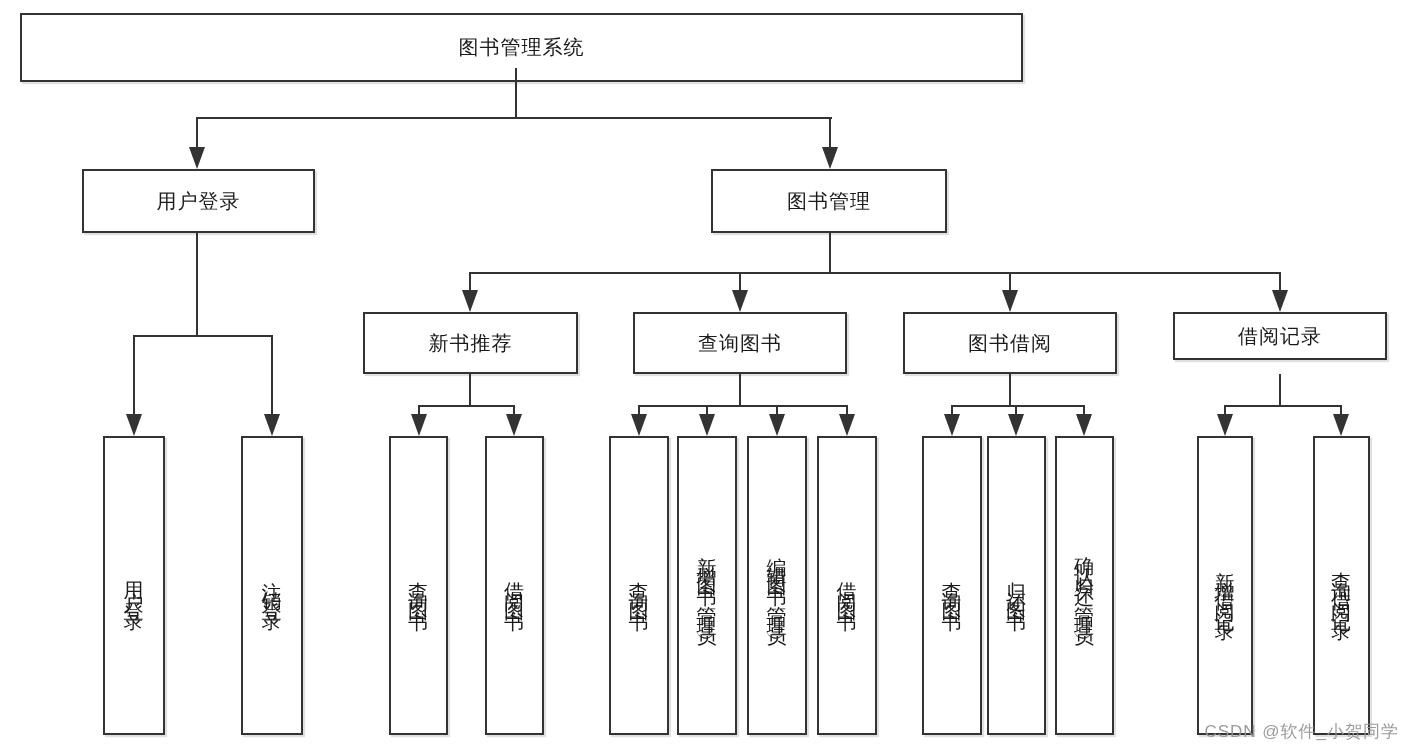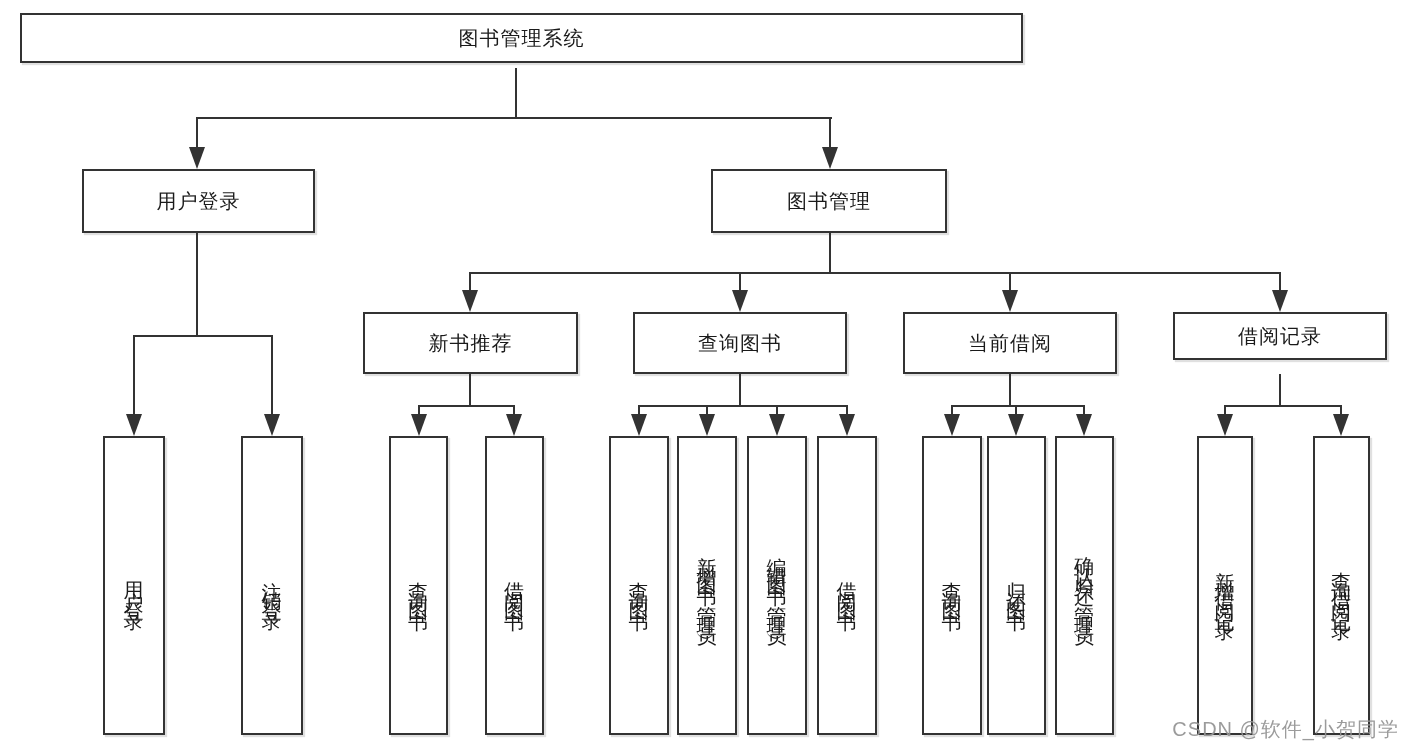--- a/index.html
+++ b/index.html
@@ -38,32 +38,32 @@
   .vl{position:absolute;width:2px;background:#333333;}
   .arr{
     position:absolute;width:0;height:0;
     border-left:8px solid transparent;
     border-right:8px solid transparent;
     border-top:22px solid #333333;
   }
   .watermark{
     position:absolute;
     right:6px;bottom:4px;
-    font-size:20px;
+    font-size:17px;
     color:rgba(150,150,150,0.95);
     letter-spacing:1px;
     z-index:20;
   }
 </style>
 </head>
 <body>
 
 <div id="canvas">
 
-  <div class="node" style="left:20px;top:13px;width:1003px;height:50px">
+  <div class="node" style="left:20px;top:13px;width:1003px;height:69px">
     <span class="lbl">图书管理系统</span>
   </div>
 
   <div class="vl" style="left:515px;top:68px;height:50px"></div>
   <div class="hl" style="left:196px;top:117px;width:636px"></div>
   <div class="vl" style="left:196px;top:117px;height:32px"></div>
   <div class="arr" style="left:189px;top:147px"></div>
   <div class="vl" style="left:829px;top:117px;height:32px"></div>
   <div class="arr" style="left:822px;top:147px"></div>
 
@@ -92,21 +92,21 @@
   <div class="vl" style="left:1279px;top:272px;height:20px"></div>
   <div class="arr" style="left:1272px;top:290px"></div>
 
   <div class="node" style="left:363px;top:312px;width:215px;height:62px">
     <span class="lbl">新书推荐</span>
   </div>
   <div class="node" style="left:633px;top:312px;width:214px;height:62px">
     <span class="lbl">查询图书</span>
   </div>
   <div class="node" style="left:903px;top:312px;width:214px;height:62px">
-    <span class="lbl">当前借阅</span>
+    <span class="lbl">图书借阅</span>
   </div>
   <div class="node" style="left:1173px;top:312px;width:214px;height:48px">
     <span class="lbl">借阅记录</span>
   </div>
 
   <div class="vl" style="left:469px;top:374px;height:32px"></div>
   <div class="hl" style="left:418px;top:405px;width:97px"></div>
   <div class="vl" style="left:418px;top:405px;height:11px"></div>
   <div class="arr" style="left:411px;top:414px"></div>
   <div class="vl" style="left:513px;top:405px;height:11px"></div>

